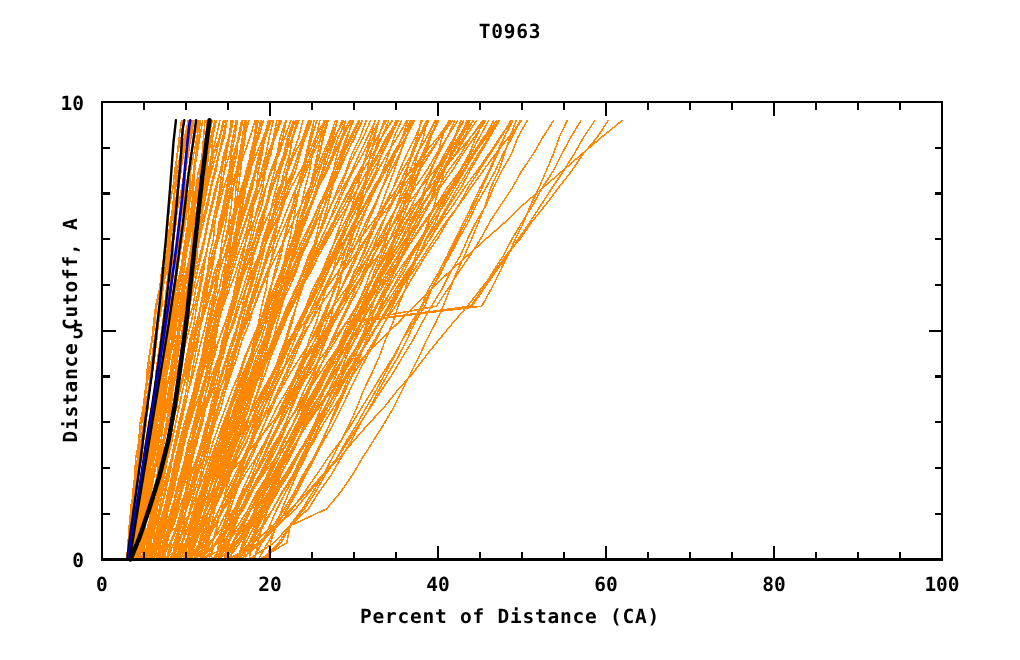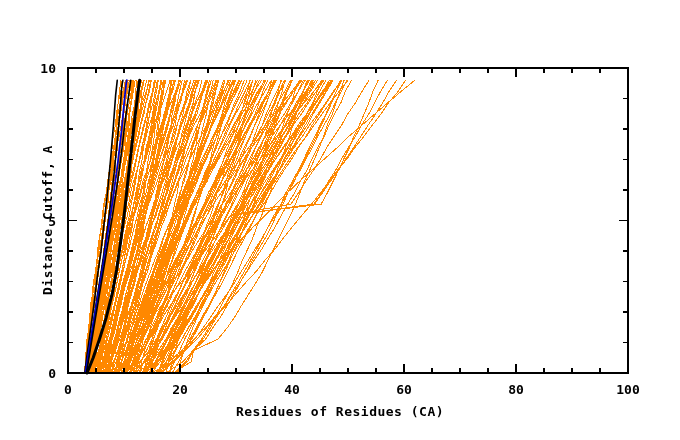--- a/index.html
+++ b/index.html
@@ -67,24 +67,25 @@
     font-size: 13px;
     font-weight: bold;
     fill: #000000;
   }
 </style>
 </head>
 <body>
 
 <div id="plot-root">
 
+  <div id="chart-title">T0963</div>
 
   <div id="ylabel">Distance Cutoff, A</div>
 
-  <div id="xlabel">Residues of Residues (CA)</div>
+  <div id="xlabel">Percent of Distance (CA)</div>
 
   <svg id="svg-canvas" width="680" height="440">
     <g id="data-layer">
         <path d="M84.22,373.00L88.65,361.74L91.48,350.48L93.02,339.22L94.42,327.95L96.91,316.69L98.67,305.43L99.32,294.17L101.12,282.91L101.78,271.65L103.45,260.38L105.15,249.12L105.89,237.86L107.51,226.60L108.69,215.34L109.73,204.08L110.90,192.82L112.09,181.55L113.07,170.29L113.41,159.03L114.19,147.77L115.16,136.51L116.62,125.25L117.22,113.98L118.09,102.72L119.48,91.46L120.99,80.20" fill="none" stroke="#FF8800" stroke-width="1" shape-rendering="crispEdges"></path>
         <path d="M84.40,373.00L85.38,361.74L86.08,350.48L88.03,339.22L88.54,327.95L89.96,316.69L91.75,305.43L92.88,294.17L94.23,282.91L95.40,271.65L97.30,260.38L97.81,249.12L99.29,237.86L101.26,226.60L102.40,215.34L103.76,204.08L106.28,192.82L107.72,181.55L109.22,170.29L110.91,159.03L112.13,147.77L113.13,136.51L115.30,125.25L116.49,113.98L118.20,102.72L120.82,91.46L122.12,80.20" fill="none" stroke="#FF8800" stroke-width="1" shape-rendering="crispEdges"></path>
         <path d="M85.19,373.00L85.73,361.74L86.88,350.48L88.19,339.22L89.37,327.95L90.92,316.69L91.86,305.43L92.69,294.17L94.38,282.91L96.13,271.65L97.43,260.38L99.15,249.12L101.45,237.86L102.80,226.60L104.76,215.34L106.35,204.08L107.72,192.82L109.81,181.55L110.90,170.29L112.47,159.03L114.25,147.77L116.95,136.51L118.25,125.25L120.77,113.98L121.67,102.72L124.69,91.46L126.17,80.20" fill="none" stroke="#FF8800" stroke-width="1" shape-rendering="crispEdges"></path>
         <path d="M85.36,373.00L86.42,361.74L86.64,350.48L86.97,339.22L89.02,327.95L89.75,316.69L90.47,305.43L92.59,294.17L93.17,282.91L95.41,271.65L96.82,260.38L98.56,249.12L99.68,237.86L101.53,226.60L103.31,215.34L104.29,204.08L106.63,192.82L107.58,181.55L109.56,170.29L111.83,159.03L113.59,147.77L115.35,136.51L116.96,125.25L119.47,113.98L121.12,102.72L122.96,91.46L125.76,80.20" fill="none" stroke="#FF8800" stroke-width="1" shape-rendering="crispEdges"></path>
         <path d="M86.10,373.00L86.31,361.74L88.06,350.48L89.16,339.22L91.02,327.95L92.20,316.69L94.51,305.43L95.71,294.17L97.39,282.91L97.83,271.65L99.86,260.38L101.64,249.12L102.70,237.86L103.43,226.60L104.87,215.34L107.26,204.08L107.81,192.82L110.23,181.55L111.40,170.29L112.50,159.03L114.46,147.77L115.88,136.51L116.72,125.25L118.05,113.98L120.32,102.72L121.66,91.46L122.78,80.20" fill="none" stroke="#FF8800" stroke-width="1" shape-rendering="crispEdges"></path>
         <path d="M85.29,373.00L91.12,361.74L93.80,350.48L95.61,339.22L98.40,327.95L99.90,316.69L100.99,305.43L102.11,294.17L103.96,282.91L105.63,271.65L107.20,260.38L108.40,249.12L108.74,237.86L110.76,226.60L111.02,215.34L113.04,204.08L113.86,192.82L113.92,181.55L115.32,170.29L115.90,159.03L117.51,147.77L118.31,136.51L119.16,125.25L120.46,113.98L121.43,102.72L121.68,91.46L122.86,80.20" fill="none" stroke="#FF8800" stroke-width="1" shape-rendering="crispEdges"></path>
         <path d="M85.37,373.00L89.59,361.74L92.33,350.48L95.54,339.22L96.58,327.95L98.71,316.69L100.63,305.43L102.10,294.17L103.83,282.91L105.92,271.65L107.15,260.38L109.12,249.12L110.66,237.86L111.36,226.60L112.24,215.34L113.57,204.08L115.61,192.82L117.12,181.55L117.72,170.29L119.69,159.03L120.08,147.77L121.31,136.51L123.23,125.25L123.50,113.98L124.63,102.72L126.58,91.46L127.45,80.20" fill="none" stroke="#FF8800" stroke-width="1" shape-rendering="crispEdges"></path>

